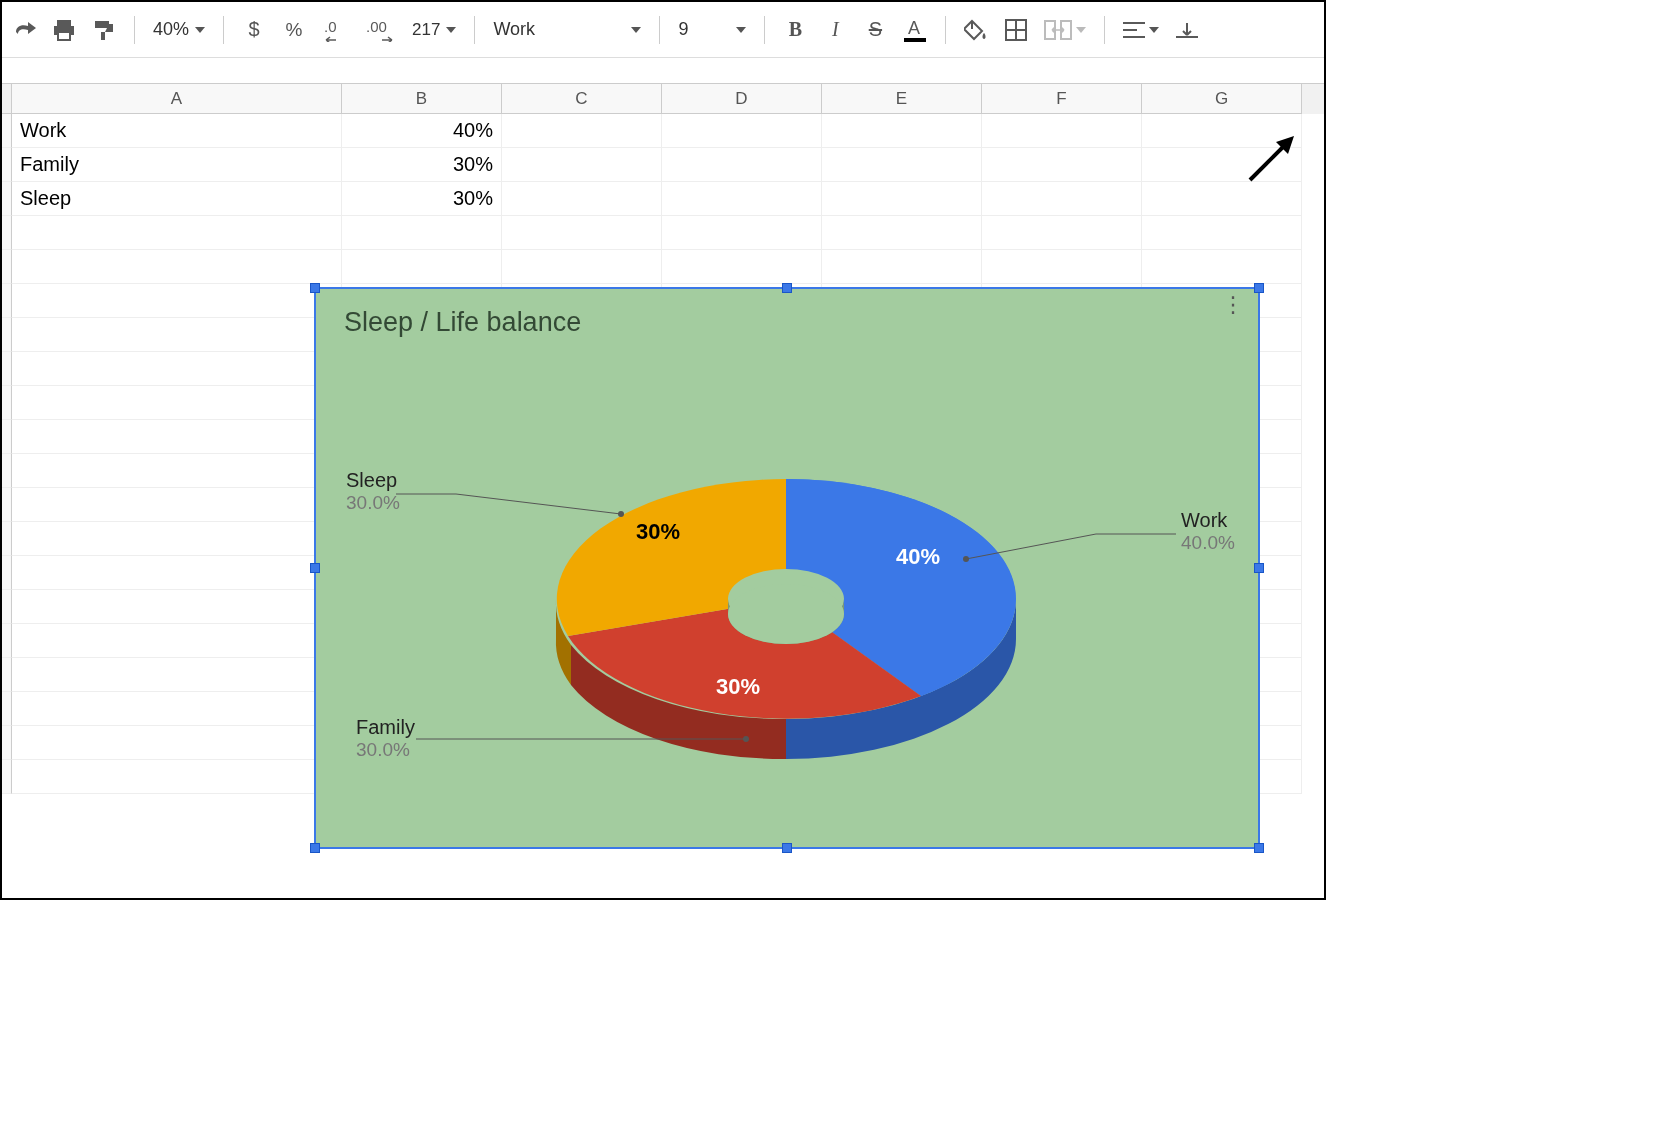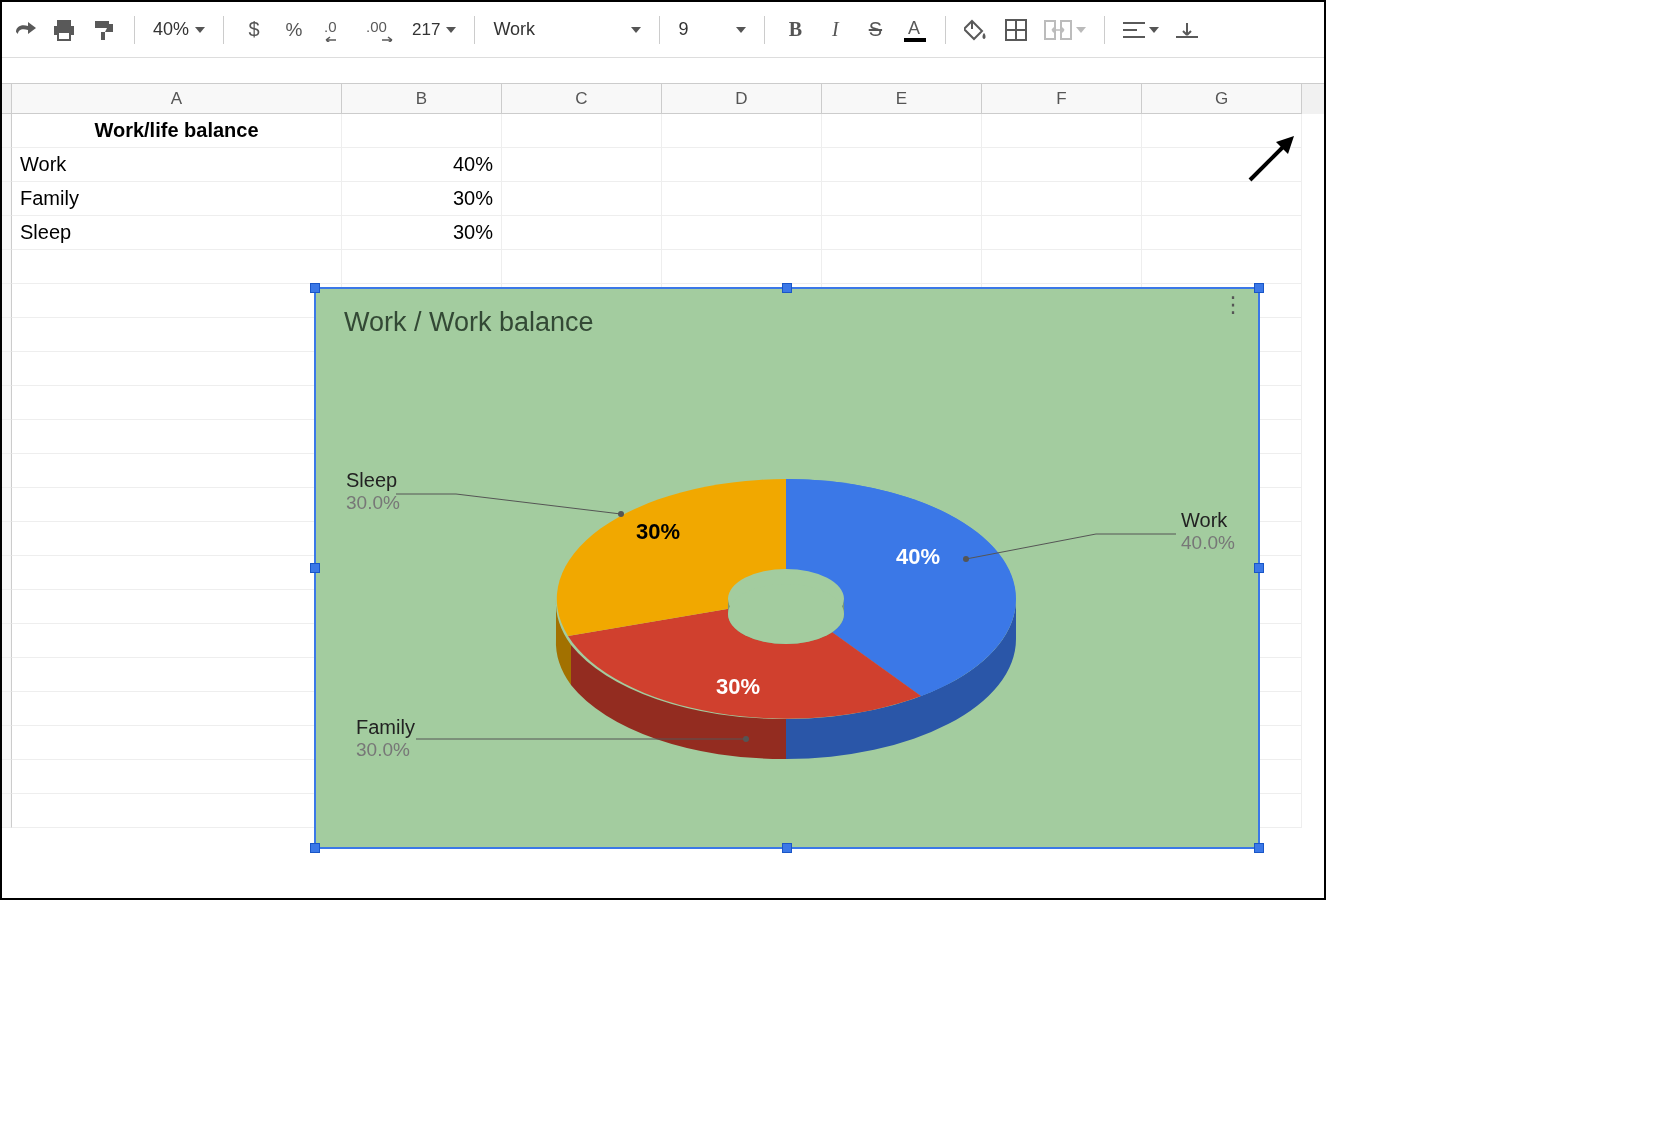--- a/index.html
+++ b/index.html
@@ -316,30 +316,20 @@
     <div class="col-header" style="width:330px">A</div>
     <div class="col-header" style="width:160px">B</div>
     <div class="col-header" style="width:160px">C</div>
     <div class="col-header" style="width:160px">D</div>
     <div class="col-header" style="width:160px">E</div>
     <div class="col-header" style="width:160px">F</div>
     <div class="col-header" style="width:160px">G</div>
   </div>
   <div class="rows">
 
-    <div class="row">
-      <div class="row-header"></div>
-      <div class="cell bold" style="width:330px">Work/life balance</div>
-      <div class="cell" style="width:160px"></div>
-      <div class="cell" style="width:160px"></div>
-      <div class="cell" style="width:160px"></div>
-      <div class="cell" style="width:160px"></div>
-      <div class="cell" style="width:160px"></div>
-      <div class="cell" style="width:160px"></div>
-    </div>
 
     <div class="row">
       <div class="row-header"></div>
       <div class="cell" style="width:330px">Work</div>
       <div class="cell right" style="width:160px">40%</div>
       <div class="cell" style="width:160px"></div>
       <div class="cell" style="width:160px"></div>
       <div class="cell" style="width:160px"></div>
       <div class="cell" style="width:160px"></div>
       <div class="cell" style="width:160px"></div>
@@ -540,21 +530,21 @@
 
     <div class="chart-obj">
       <div class="sel-handle sh-tl"></div>
       <div class="sel-handle sh-tm"></div>
       <div class="sel-handle sh-tr"></div>
       <div class="sel-handle sh-ml"></div>
       <div class="sel-handle sh-mr"></div>
       <div class="sel-handle sh-bl"></div>
       <div class="sel-handle sh-bm"></div>
       <div class="sel-handle sh-br"></div>
-      <div class="chart-title">Work / Work balance</div>
+      <div class="chart-title">Sleep / Life balance</div>
       <div class="chart-menu">⋮</div>
 
       <svg class="chart-svg" viewBox="0 0 900 480">
 
         <path d="M 680 240 A 230 120 0 0 1 450 360 L 450 400 A 230 120 0 0 0 680 280 Z" fill="#2a56a8"></path>
         <path d="M 450 360 A 230 120 0 0 1 235 286 L 235 326 A 230 120 0 0 0 450 400 Z" fill="#932c20"></path>
         <path d="M 235 286 A 230 120 0 0 1 220 240 L 220 280 A 230 120 0 0 0 235 326 Z" fill="#a27100"></path>
 
         <path d="M 450 240 L 450 120 A 230 120 0 0 1 585 337 Z" fill="#3b78e7"></path>
         <path d="M 450 240 L 585 337 A 230 120 0 0 0 680 240 A 230 120 0 0 0 450 120 Z" fill="#3b78e7"></path>

